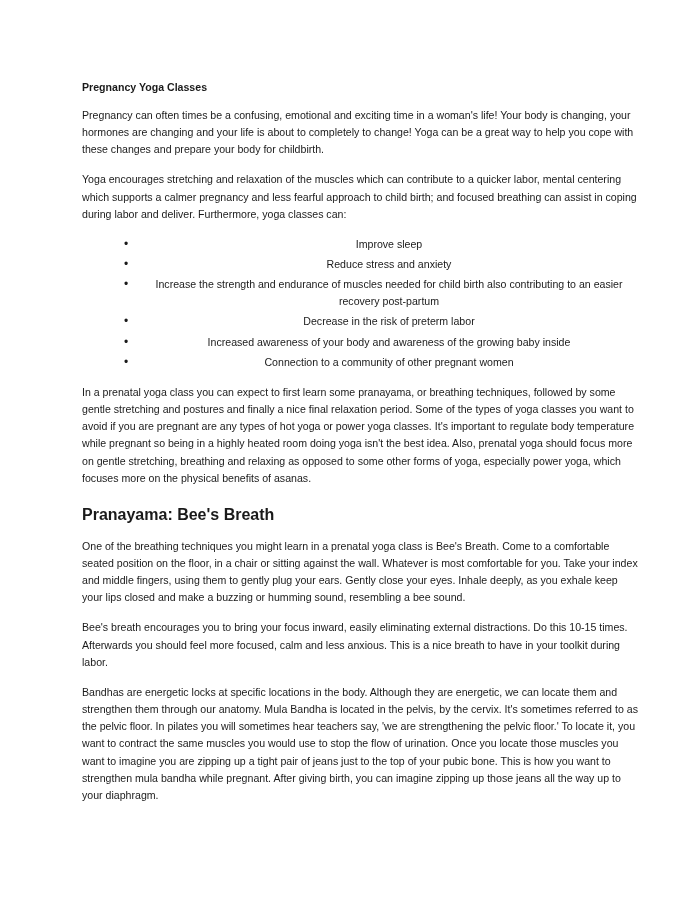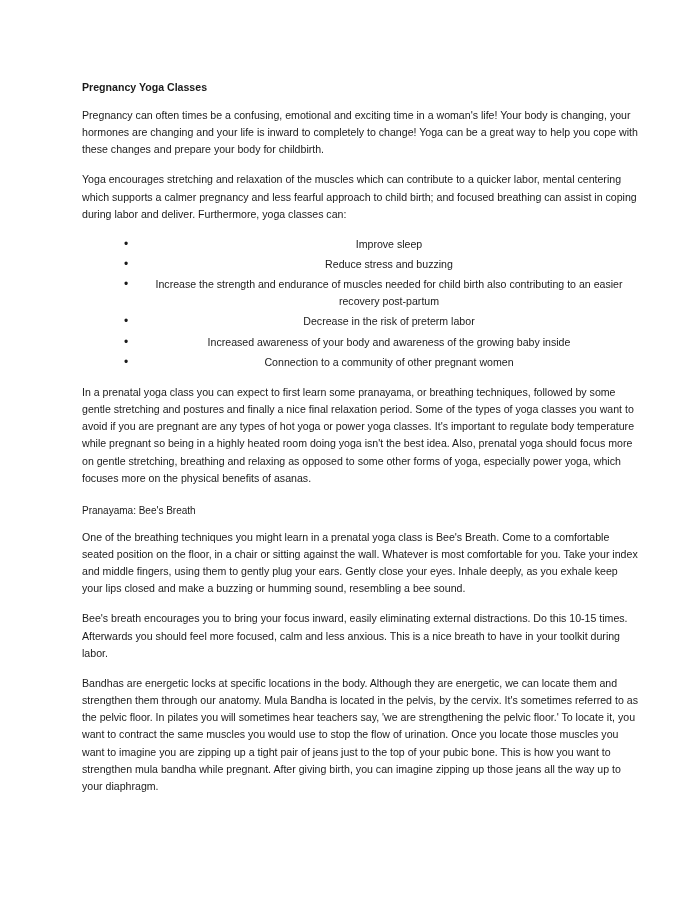--- a/index.html
+++ b/index.html
@@ -27,22 +27,22 @@
     line-height: 1.62;
     text-align: left;
   }
   h2.heading {
     font-size: 10.6px;
     font-weight: bold;
     margin: 0 0 11px 0;
     line-height: 1.5;
   }
   .section-heading {
-    font-size: 10px;
-    font-weight: normal;
+    font-size: 16px;
+    font-weight: bold;
     margin: 16px 0 11px 0;
     line-height: 1.5;
   }
   p.para {
     margin: 0 0 13px 0;
   }
   ul.bullets {
     margin: 0 0 13px 0;
     padding-left: 42px;
     list-style: none;
@@ -65,26 +65,26 @@
   }
 </style>
 </head>
 <body>
 
 <div class="page">
   <div class="doc-body">
 
     <h2 class="heading">Pregnancy Yoga Classes</h2>
 
-    <p class="para">Pregnancy can often times be a confusing, emotional and exciting time in a woman's life! Your body is changing, your hormones are changing and your life is inward to completely to change! Yoga can be a great way to help you cope with these changes and prepare your body for childbirth.</p>
+    <p class="para">Pregnancy can often times be a confusing, emotional and exciting time in a woman's life! Your body is changing, your hormones are changing and your life is about to completely to change! Yoga can be a great way to help you cope with these changes and prepare your body for childbirth.</p>
     <p class="para">Yoga encourages stretching and relaxation of the muscles which can contribute to a quicker labor, mental centering which supports a calmer pregnancy and less fearful approach to child birth; and focused breathing can assist in coping during labor and deliver. Furthermore, yoga classes can:</p>
 
     <ul class="bullets">
       <li>Improve sleep</li>
-      <li>Reduce stress and buzzing</li>
+      <li>Reduce stress and anxiety</li>
       <li>Increase the strength and endurance of muscles needed for child birth also contributing to an easier recovery post-partum</li>
       <li>Decrease in the risk of preterm labor</li>
       <li>Increased awareness of your body and awareness of the growing baby inside</li>
       <li>Connection to a community of other pregnant women</li>
     </ul>
 
     <p class="para">In a prenatal yoga class you can expect to first learn some pranayama, or breathing techniques, followed by some gentle stretching and postures and finally a nice final relaxation period. Some of the types of yoga classes you want to avoid if you are pregnant are any types of hot yoga or power yoga classes. It's important to regulate body temperature while pregnant so being in a highly heated room doing yoga isn't the best idea. Also, prenatal yoga should focus more on gentle stretching, breathing and relaxing as opposed to some other forms of yoga, especially power yoga, which focuses more on the physical benefits of asanas.</p>
 
     <h3 class="section-heading">Pranayama: Bee's Breath</h3>
     <p class="para">One of the breathing techniques you might learn in a prenatal yoga class is Bee's Breath. Come to a comfortable seated position on the floor, in a chair or sitting against the wall. Whatever is most comfortable for you. Take your index and middle fingers, using them to gently plug your ears. Gently close your eyes. Inhale deeply, as you exhale keep your lips closed and make a buzzing or humming sound, resembling a bee sound.</p>

